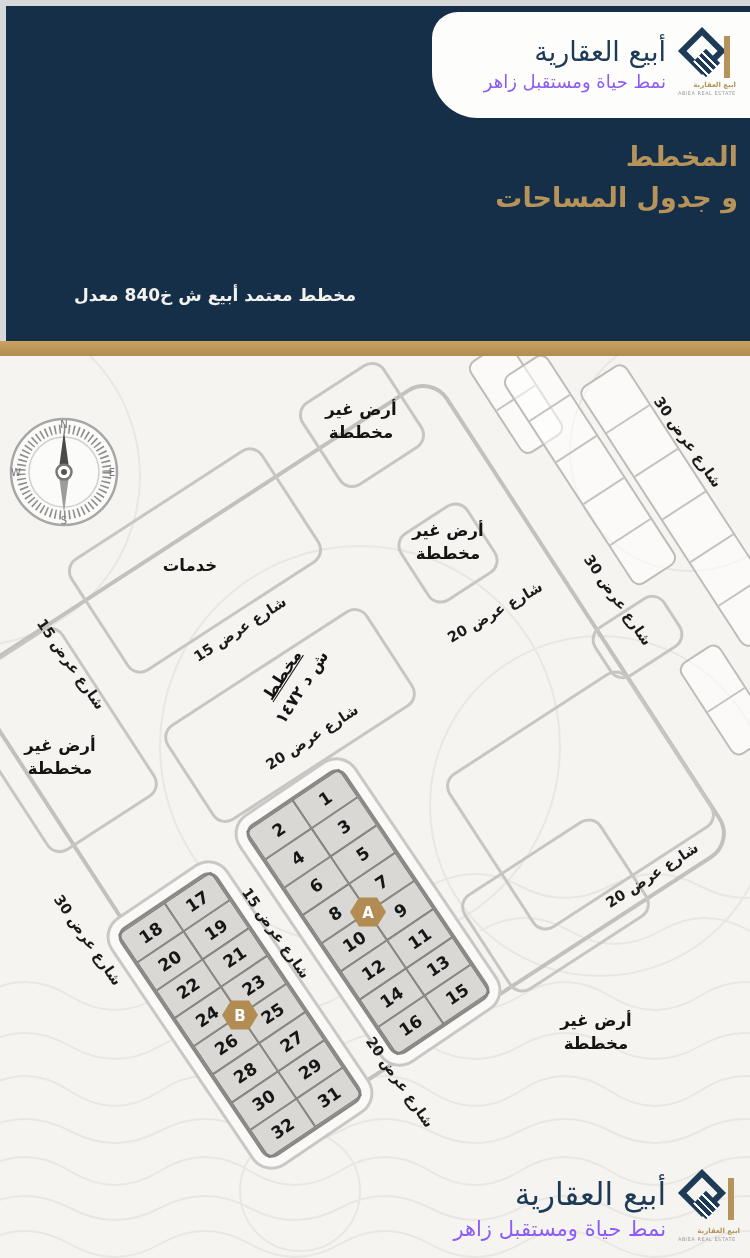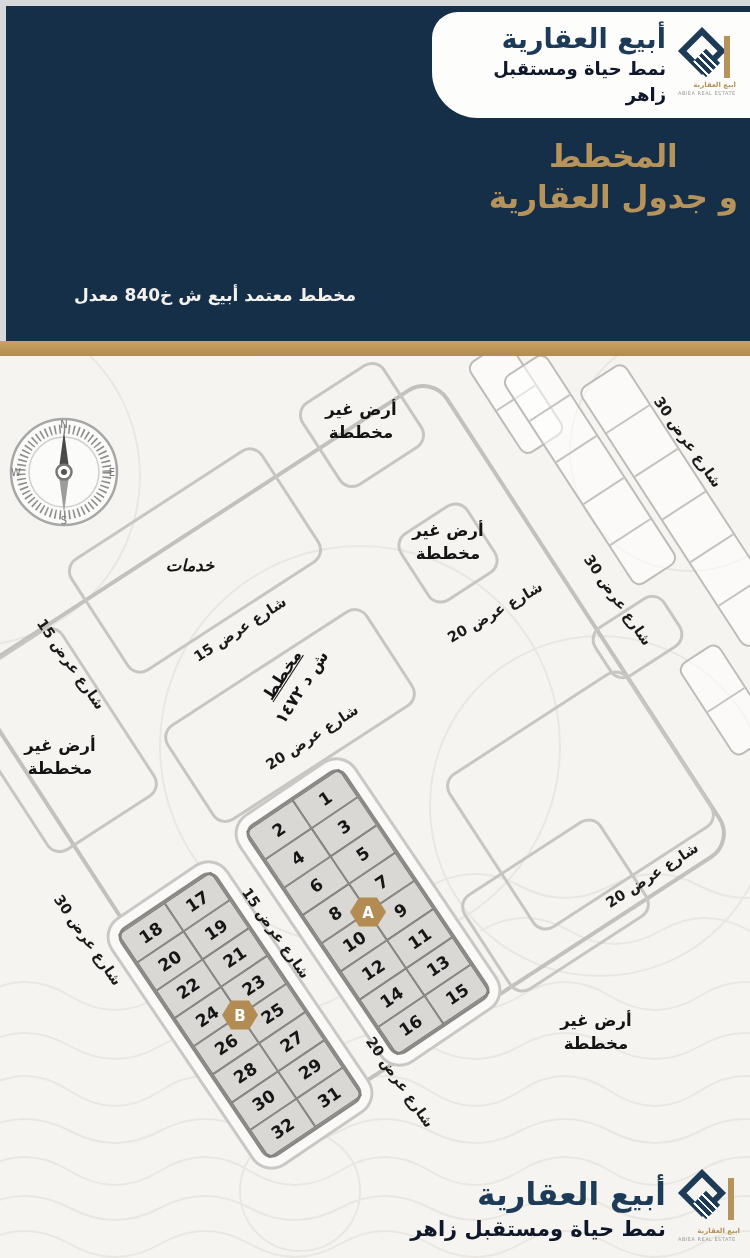--- a/index.html
+++ b/index.html
@@ -14,33 +14,33 @@
   .edge-left{position:absolute;left:0;top:0;width:6px;height:341px;background:#d6d8da;z-index:5;}
   .gold-band{position:absolute;left:0;top:341px;width:750px;height:15px;
     background:linear-gradient(180deg,#c9a360 0%,#b08c52 100%);z-index:4;}
 
   .logo-card{
     position:absolute;right:0;top:12px;width:318px;height:106px;background:#fdfdfc;
     border-radius:26px 0 0 46px;z-index:3;display:flex;flex-direction:row-reverse;
     align-items:center;padding:6px 14px 6px 26px;box-sizing:border-box;gap:12px;
   }
   .brand-texts{flex:1;text-align:right;direction:rtl;}
-  .brand-name{color:#1d3a57;font-size:27px;font-weight:bold;line-height:34px;}
-  .brand-tagline{color:#0f172a;font-size:18px;font-weight:bold;line-height:26px;}
+  .brand-name{color:#1d3a57;font-size:27px;font-weight:normal;line-height:34px;}
+  .brand-tagline{color:#8b5cf6;font-size:18px;font-weight:normal;line-height:26px;}
   .mark{width:58px;flex:0 0 58px;}
   .mark-art{position:relative;width:48px;height:48px;margin:0 auto;}
   .m-d1{position:absolute;left:2px;top:1px;width:22px;height:22px;border:6px solid #1d3a57;transform:rotate(45deg);}
   .m-d2{position:absolute;left:13px;top:20px;width:20px;height:20px;transform:rotate(45deg);
     background:repeating-linear-gradient(180deg,#1d3a57 0 4px,#ffffff 4px 6px);}
   .m-bar{position:absolute;right:1px;top:3px;width:6px;height:42px;background:#b6935a;}
   .mark-cap{color:#b6935a;font-size:7px;font-weight:bold;line-height:9px;direction:rtl;}
   .mark-cap-latin{color:#9a9a9a;font-size:5px;letter-spacing:.5px;line-height:7px;}
 
-  .page-title{position:absolute;right:12px;top:136px;text-align:center;direction:rtl;
-    color:#b6935a;font-weight:bold;font-size:31px;line-height:41px;z-index:3;}
+  .page-title{position:absolute;right:12px;top:136px;text-align:right;direction:rtl;
+    color:#b6935a;font-weight:bold;font-size:27px;line-height:41px;z-index:3;}
 
   .project-name{position:absolute;left:15px;top:50px;width:400px;text-align:center;direction:rtl;
     color:#b28c52;font-size:88px;font-weight:bold;line-height:178px;z-index:2;}
   .district{position:absolute;left:15px;top:228px;width:400px;text-align:center;direction:rtl;
     color:#f4f2ee;font-size:35px;font-weight:bold;line-height:46px;}
   .approval{position:absolute;left:15px;top:283px;width:400px;text-align:center;direction:rtl;
     color:#f4f2ee;font-size:17px;font-weight:bold;line-height:24px;}
 
   
   .map{position:absolute;left:0;top:356px;width:750px;height:902px;overflow:hidden;}
@@ -94,21 +94,21 @@
       <div class="mark-cap-latin">ABIEA REAL ESTATE</div>
     </div>
     <div class="brand-texts">
       <div class="brand-name">أبيع العقارية</div>
       <div class="brand-tagline">نمط حياة ومستقبل زاهر</div>
     </div>
   </div>
 
   <div class="page-title">
     <div>المخطط</div>
-    <div>و جدول العقارية</div>
+    <div>و جدول المساحات</div>
   </div>
 </div>
 <div class="edge-top"></div>
 <div class="edge-left"></div>
 <div class="gold-band"></div>
 
 <div class="map" id="map">
   <svg class="contours" width="750" height="902" viewBox="0 0 750 902">
     <g fill="none" stroke="#eae7e2" stroke-width="2">
       <circle cx="360" cy="390" r="200"></circle>
@@ -216,21 +216,21 @@
       <div class="badge" style="transform: translate(-50%, -50%) rotate(34deg);">B</div>
     </div>
     <div class="area-label" style="left: 361px; top: 65px; transform: translate(-50%, -50%) rotate(0deg);">
       <div>أرض غير</div>
       <div>مخططة</div>
     </div>
     <div class="area-label" style="left: 448px; top: 186px; transform: translate(-50%, -50%) rotate(0deg);">
       <div>أرض غير</div>
       <div>مخططة</div>
     </div>
-    <div class="area-label" style="left: 190px; top: 209px; transform: translate(-50%, -50%) rotate(0deg); font-style: italic;">
+    <div class="area-label" style="left: 190px; top: 209px; transform: translate(-50%, -50%) rotate(0deg);">
       <div>خدمات</div>
     </div>
     <div class="area-label" style="left: 292px; top: 325px; transform: translate(-50%, -50%) rotate(-57deg);">
       <div class="u">مخطط</div>
       <div>ش د ١٤٧٢</div>
     </div>
     <div class="area-label" style="left: 60px; top: 401px; transform: translate(-50%, -50%) rotate(0deg);">
       <div>أرض غير</div>
       <div>مخططة</div>
     </div>

